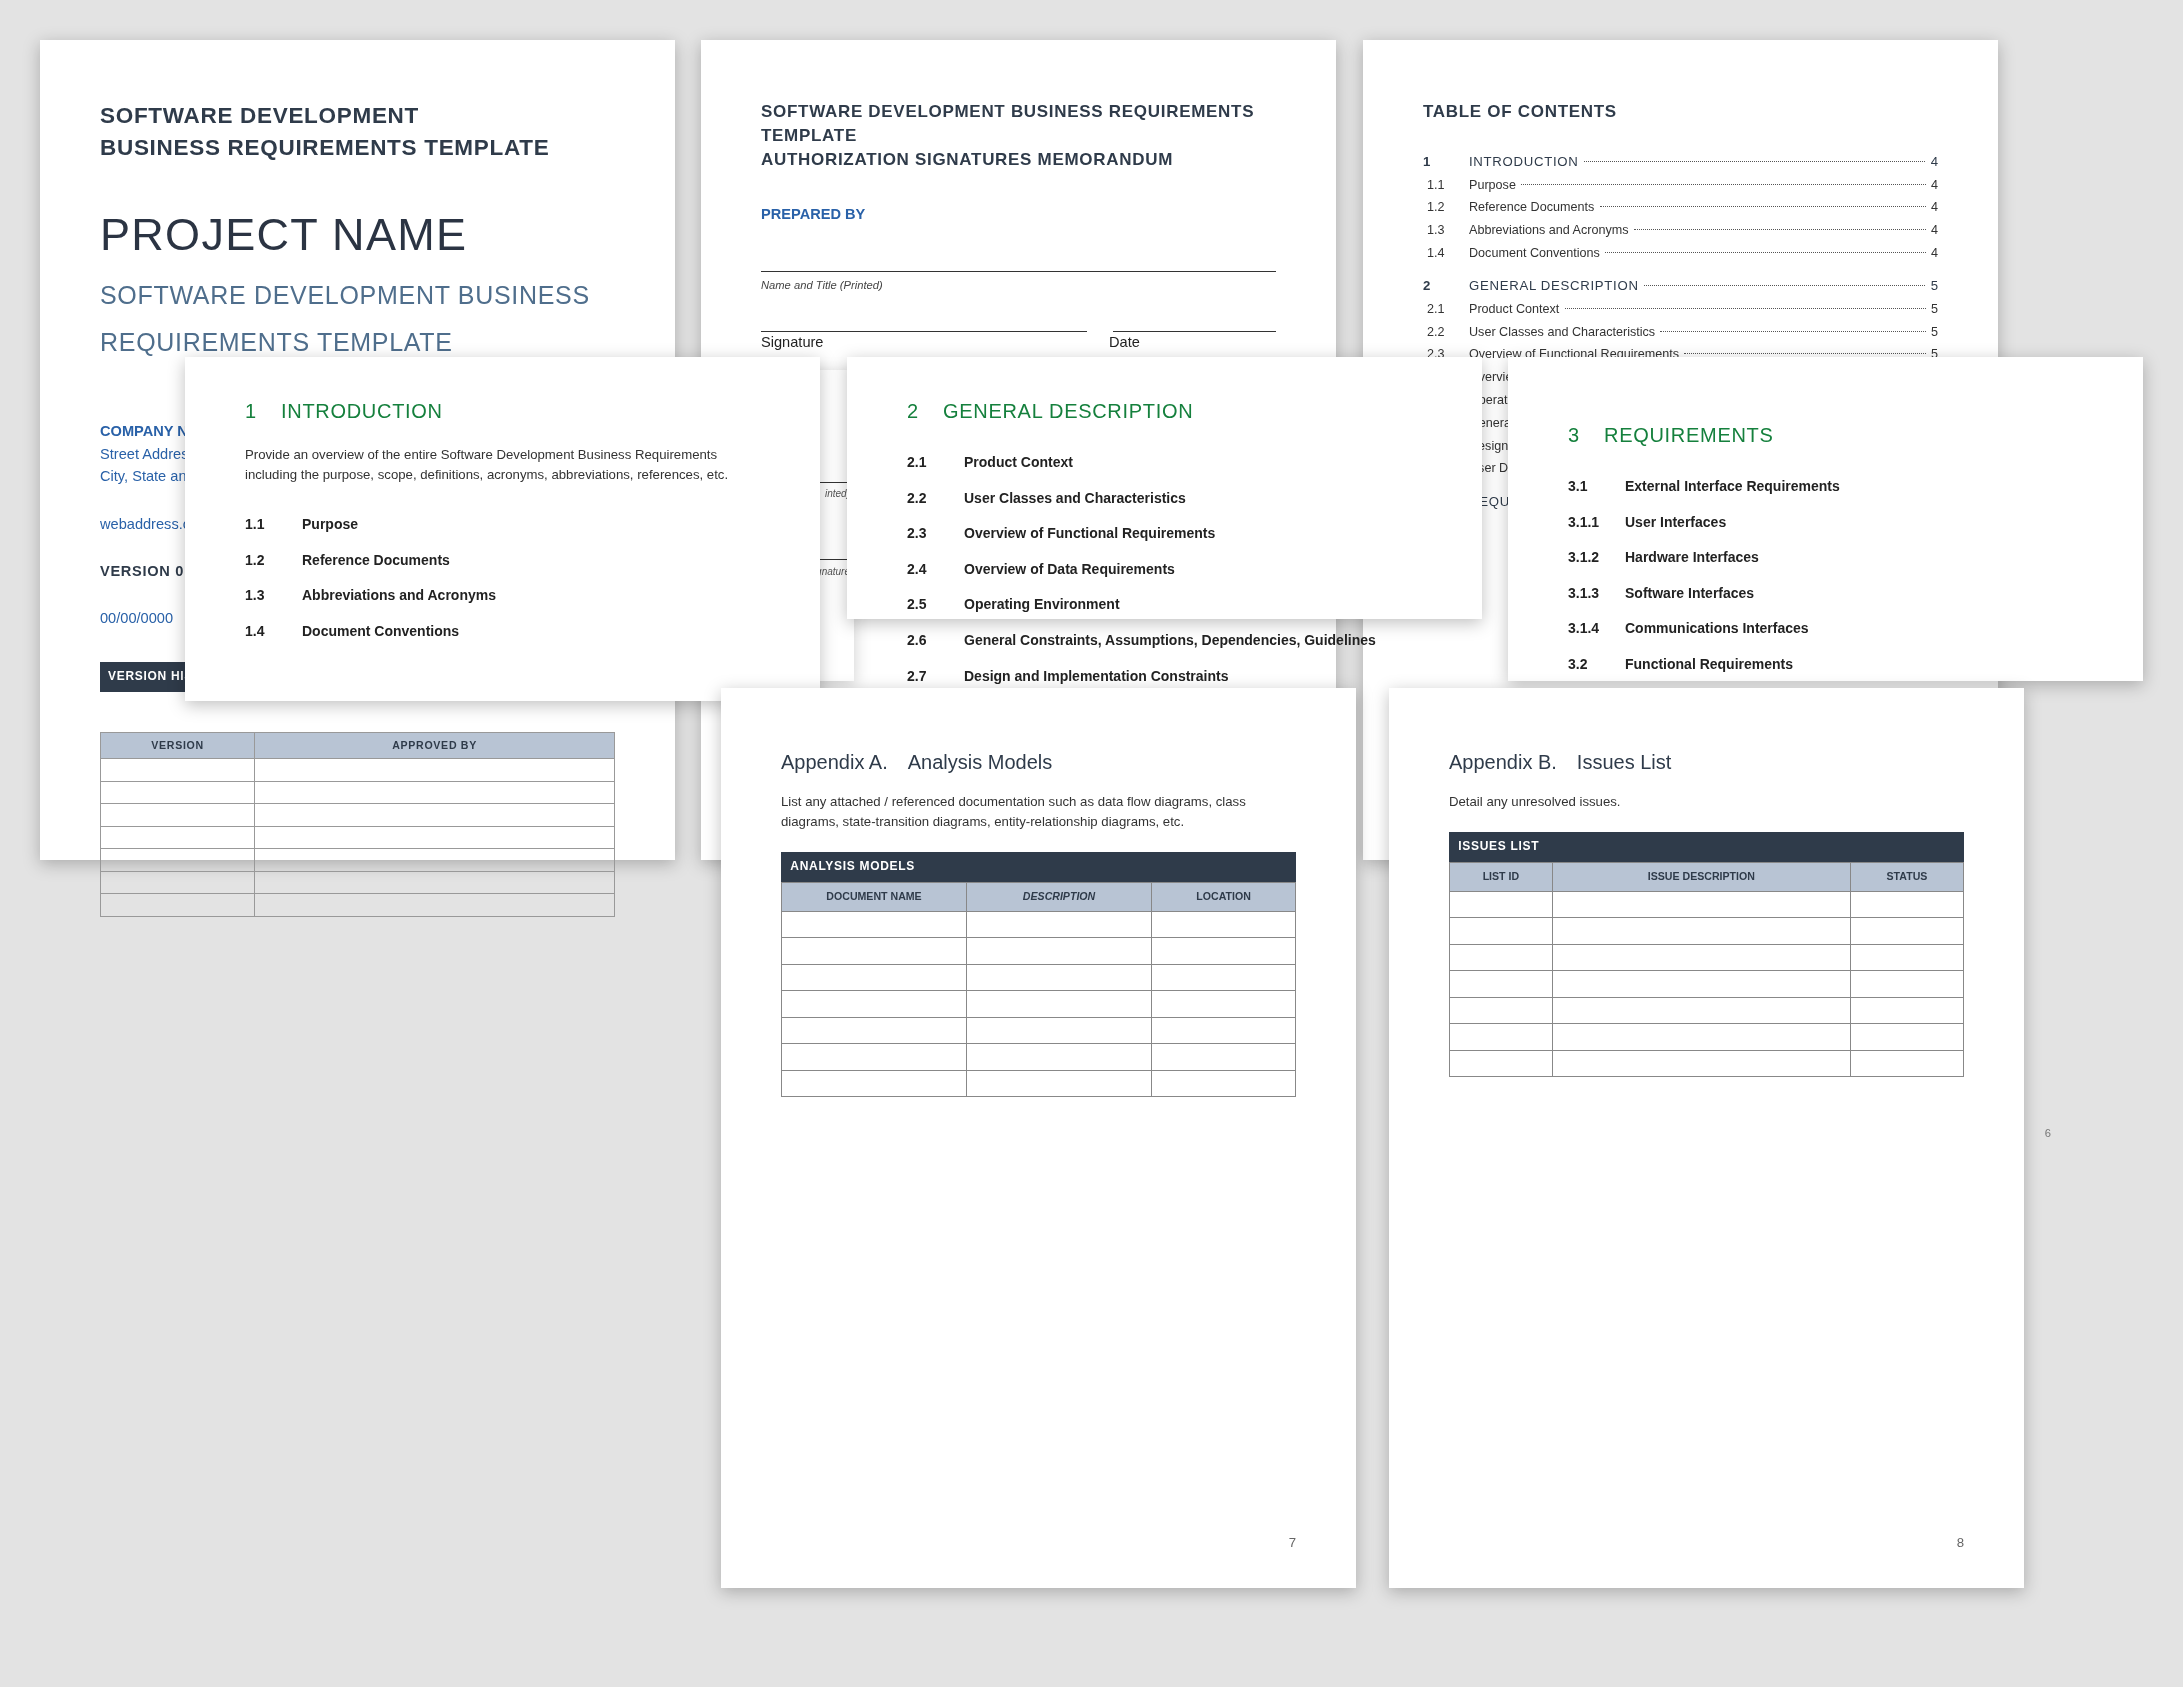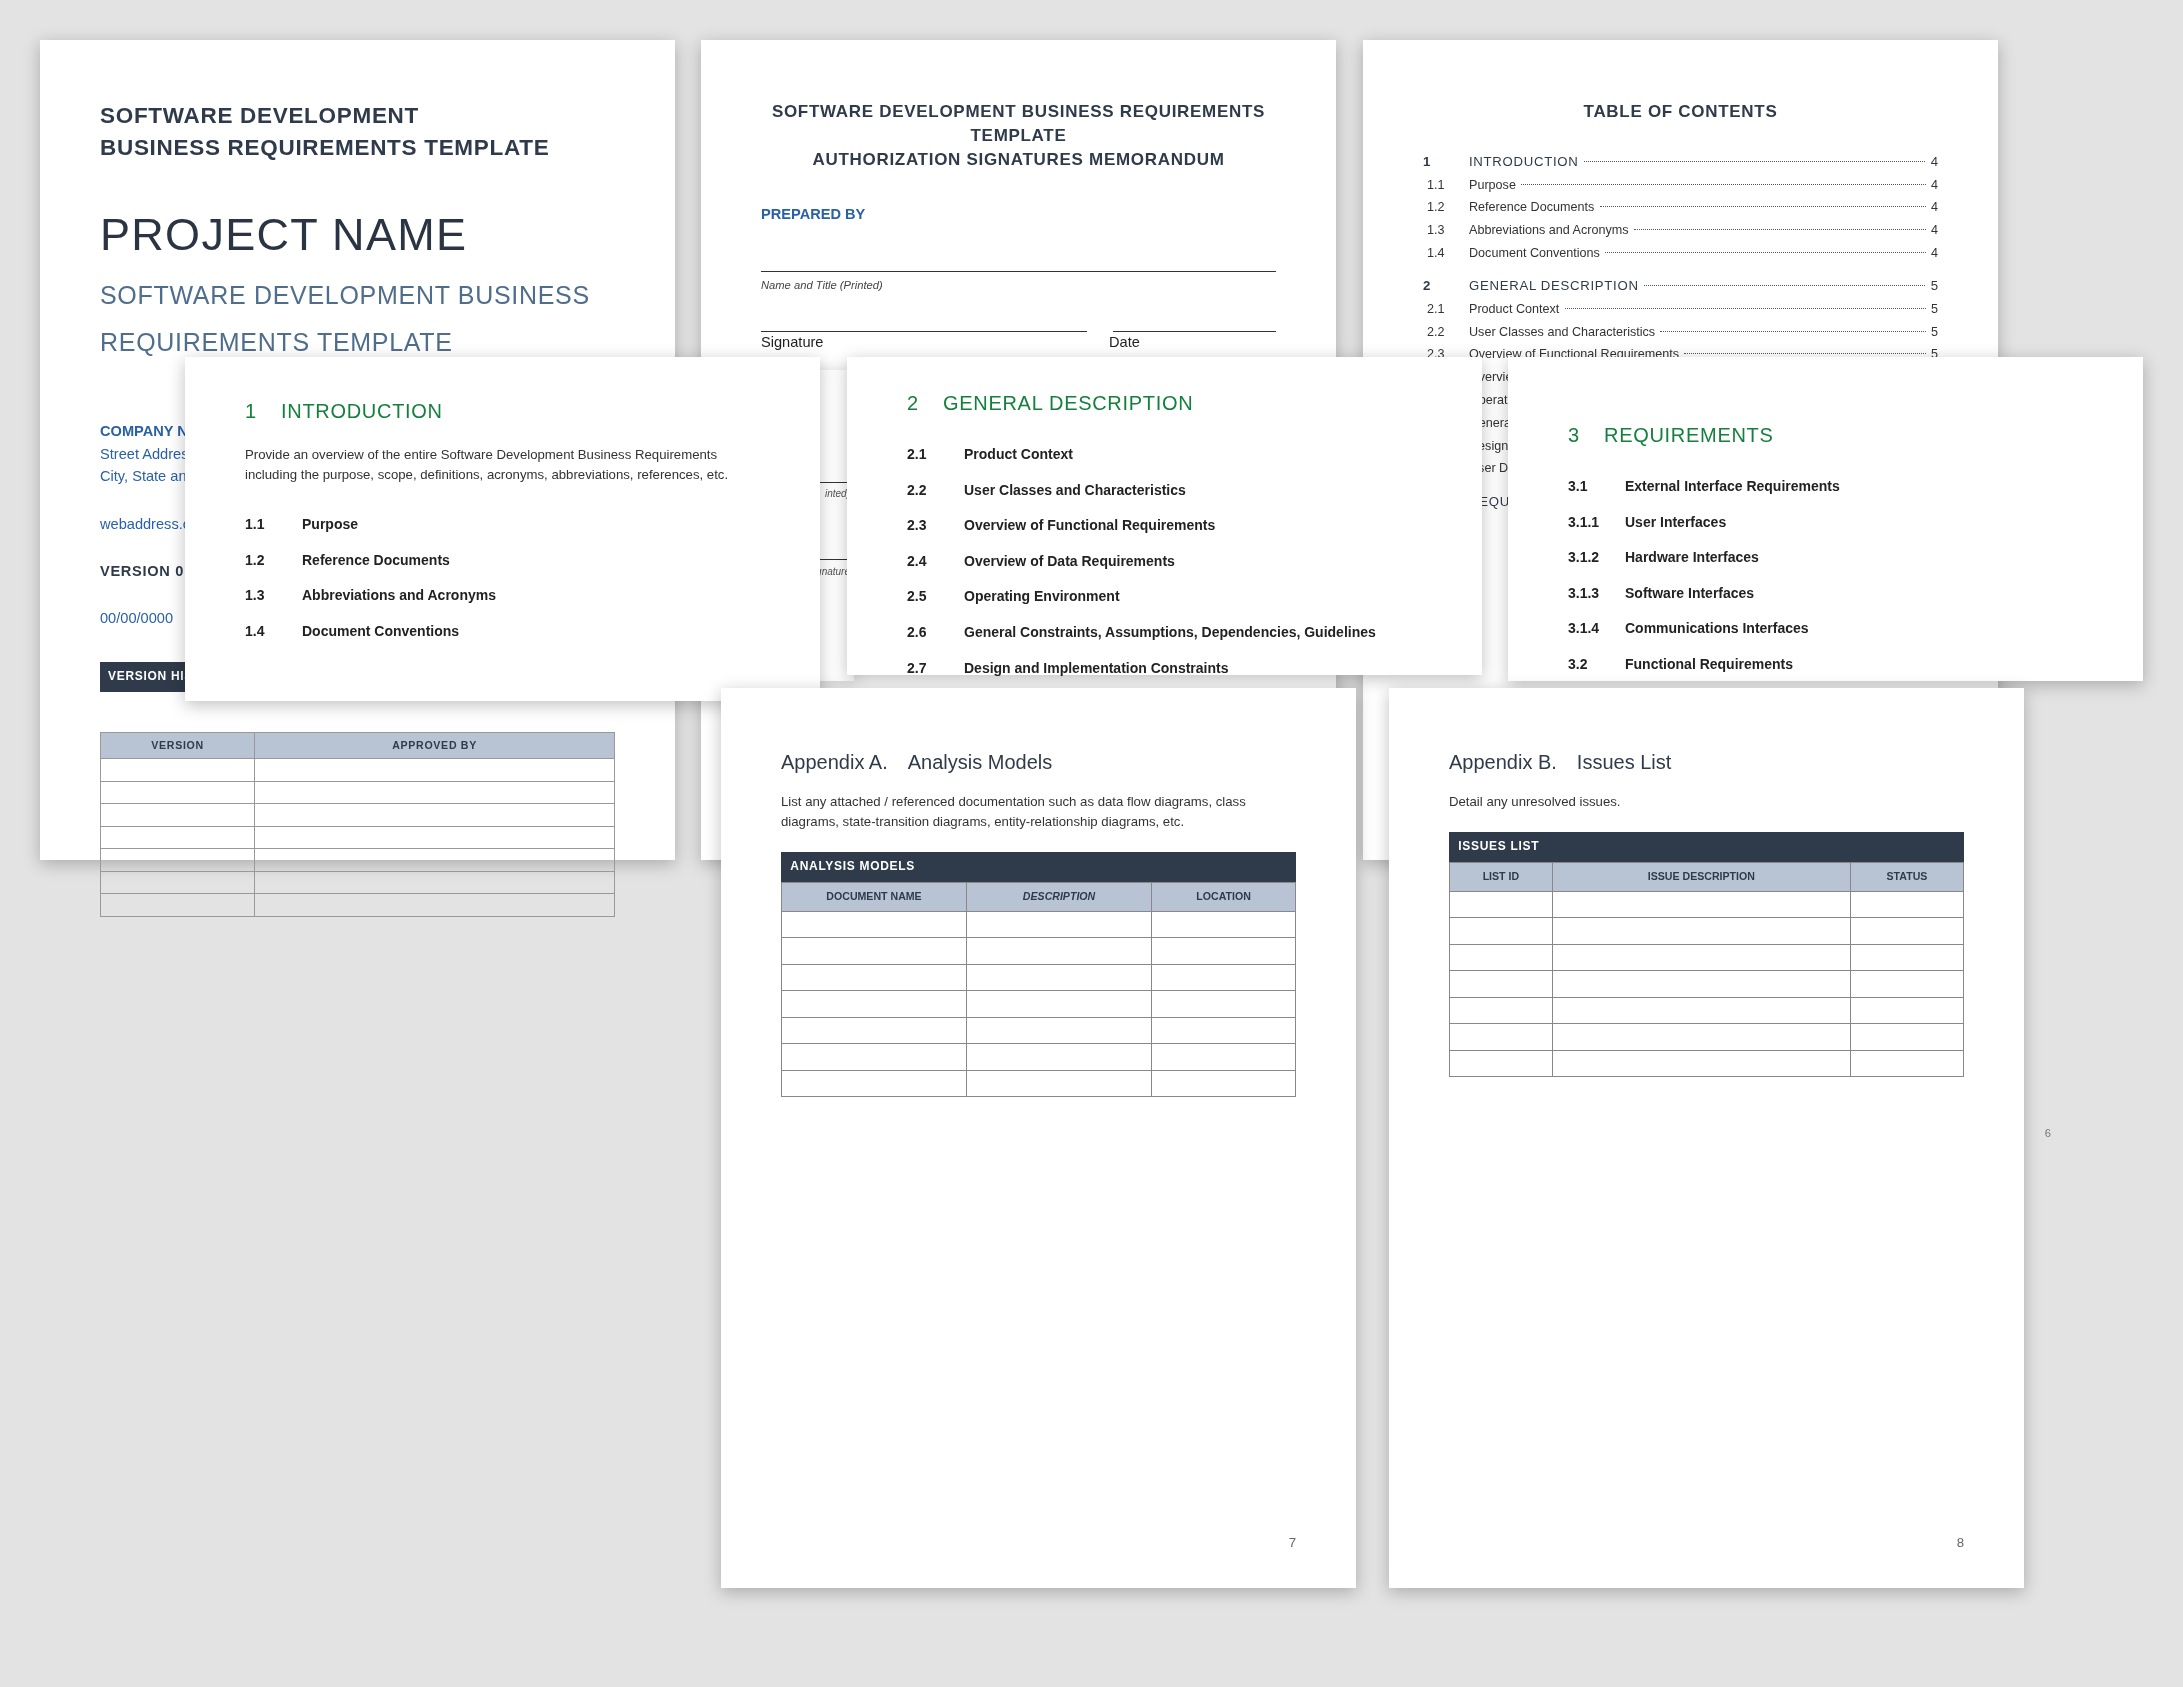--- a/index.html
+++ b/index.html
@@ -44,21 +44,21 @@
     padding:6.6px 8px; text-align:left; letter-spacing:0.7px;
   }
   #p1 table.ver th {
     background:#B8C4D4; color:#2F3B4A; font-weight:700; font-size:10.6px;
     padding:5.3px 6.6px; border:0.7px solid #999; text-align:center;
   }
   #p1 table.ver td { border:0.7px solid #999; height:22.5px; }
 
   
   #p2 { left: 701px; top: 40px; width: 635px; height: 820px; z-index: 1; }
-  #p2 h2, #p3 h2 { font-size: 17px; font-weight: 600; color:#2F3B4A; letter-spacing:0.7px;text-align:center; }
+  #p2 h2, #p3 h2 { font-size: 17px; font-weight: 600; color:#2F3B4A; letter-spacing:0.7px; }
   .label { color:#2961A8; font-weight:700; font-size:14.6px; margin-top:33px; display:block; }
   .sigblock { margin-top:46px; }
   .sigline { border-bottom:1.3px solid #333; height:0; margin-top:37px; }
   .sigrow  { display:flex; gap:26.5px; margin-top:37px; }
   .sigrow .sigcell { flex:1; border-bottom:1.3px solid #333; }
   .sigcaption { font-size:11.2px; font-style:italic; color:#444; margin-top:6.6px; }
 
   
   #p3 { left: 1363px; top: 40px; width: 635px; height: 820px; z-index: 1; }
   #p3 .toc { margin-top:26.5px; font-size:13.2px; }
@@ -79,21 +79,21 @@
   .section-title { font-size:20px; color:#15803d; letter-spacing:0.7px; margin-bottom:20px;}
   .section-title .num { display:inline-block; width:36px;}
   .intro-desc { font-size:13.2px; color:#333; margin-bottom:22.5px; line-height:1.5;}
   .toc-list .row { display:flex; padding:8px 0; font-weight:700; font-size:14px;}
   .toc-list .row .n { width:57px; flex:0 0 57px;}
   .toc-list .row.sub .n { padding-left:0;}
   .toc-list .bullets { margin-left:93px; font-weight:700; font-size:13.2px;}
   .toc-list .bullets li { list-style:disc; margin:2.6px 0 2.6px 16px; font-weight:400;}
 
   #p4 { left:185px;  top:357px;  width:635px; height:344px; z-index:3; padding-top:40px;}
-  #p5 { left:847px; top:357px;  width:635px; height:318px; z-index:4; padding-top:32px;}
+  #p5 { left:847px; top:357px;  width:635px; height:262px; z-index:4; padding-top:40px;}
   #p6 { left:1508px; top:357px;  width:635px; height:324px; z-index:5; padding-top:64px;}
 
   
   .peek {
     position:absolute; left:1456px; top:397px; width:60px; z-index:2;
     font-size:11.2px; color:#777; line-height:1.5; text-align:right; overflow:hidden;
   }
 
   
   #p7 { left:721px; top:688px; width:635px; height:900px; z-index:10; }

